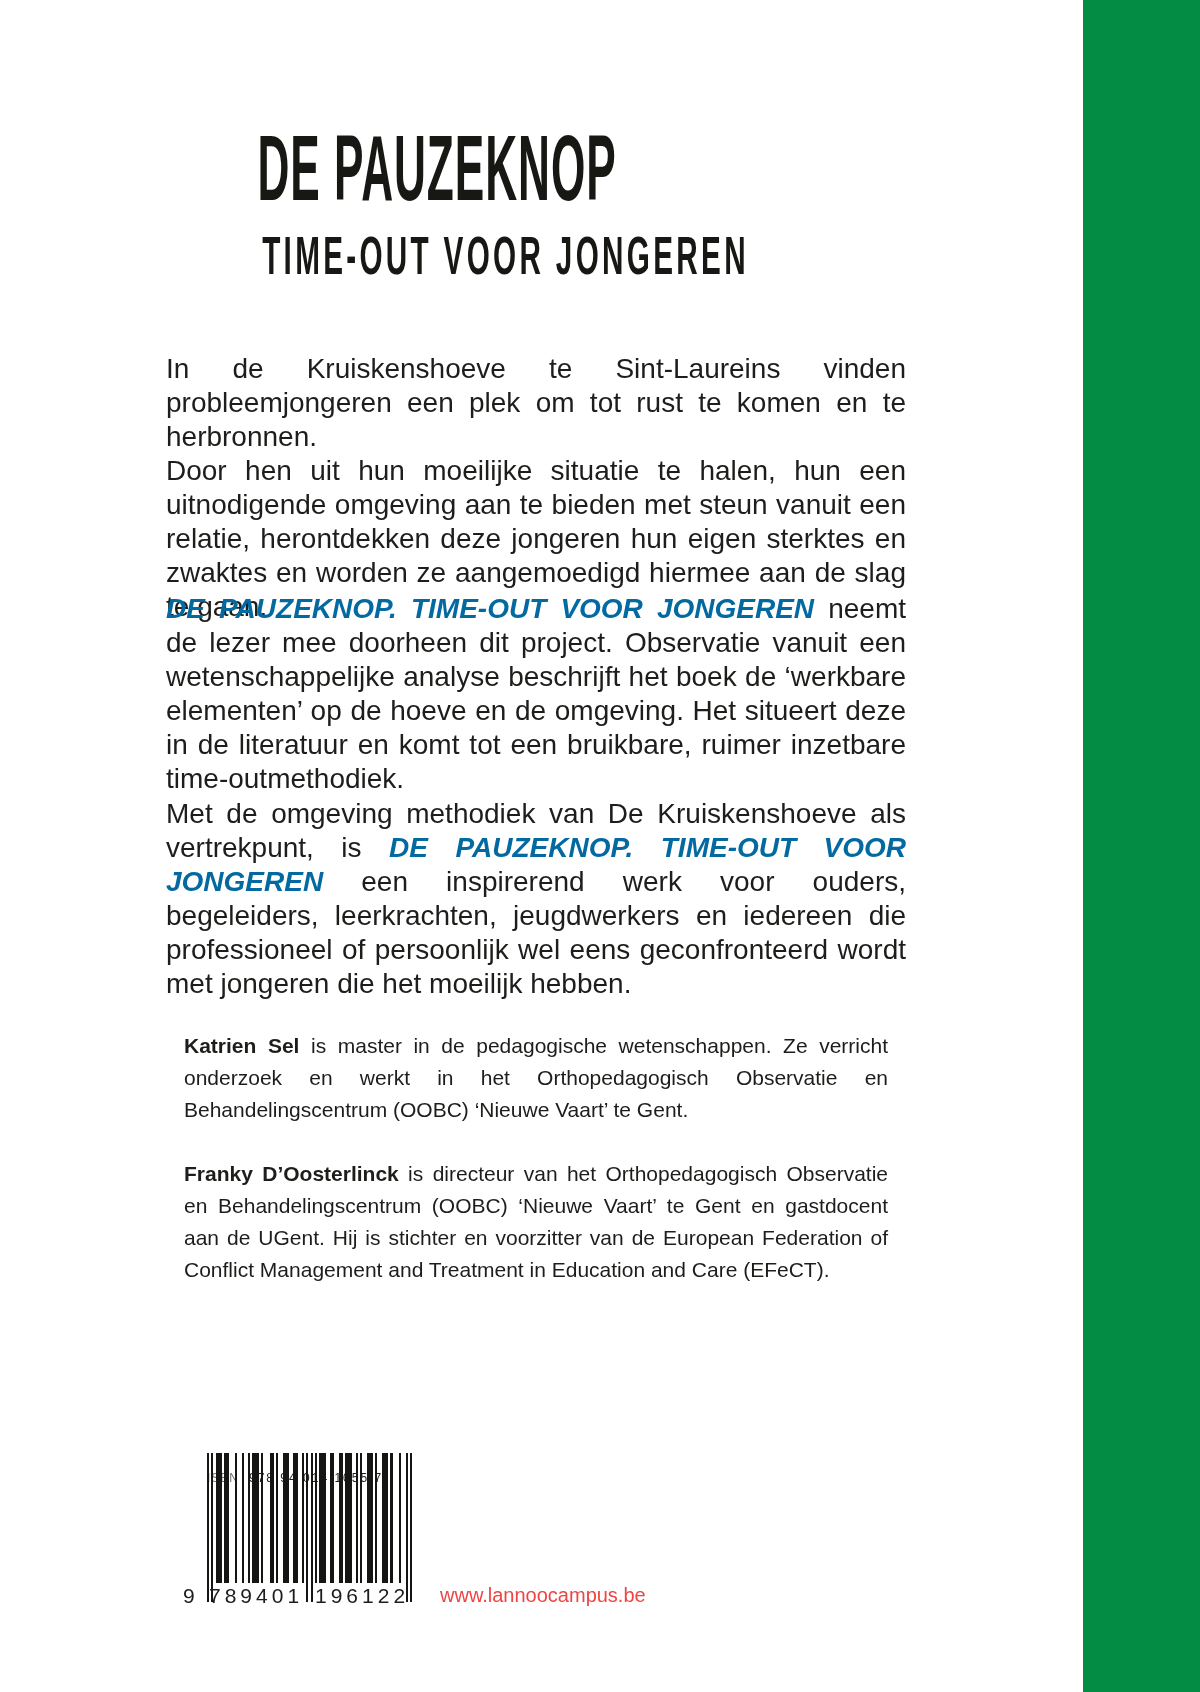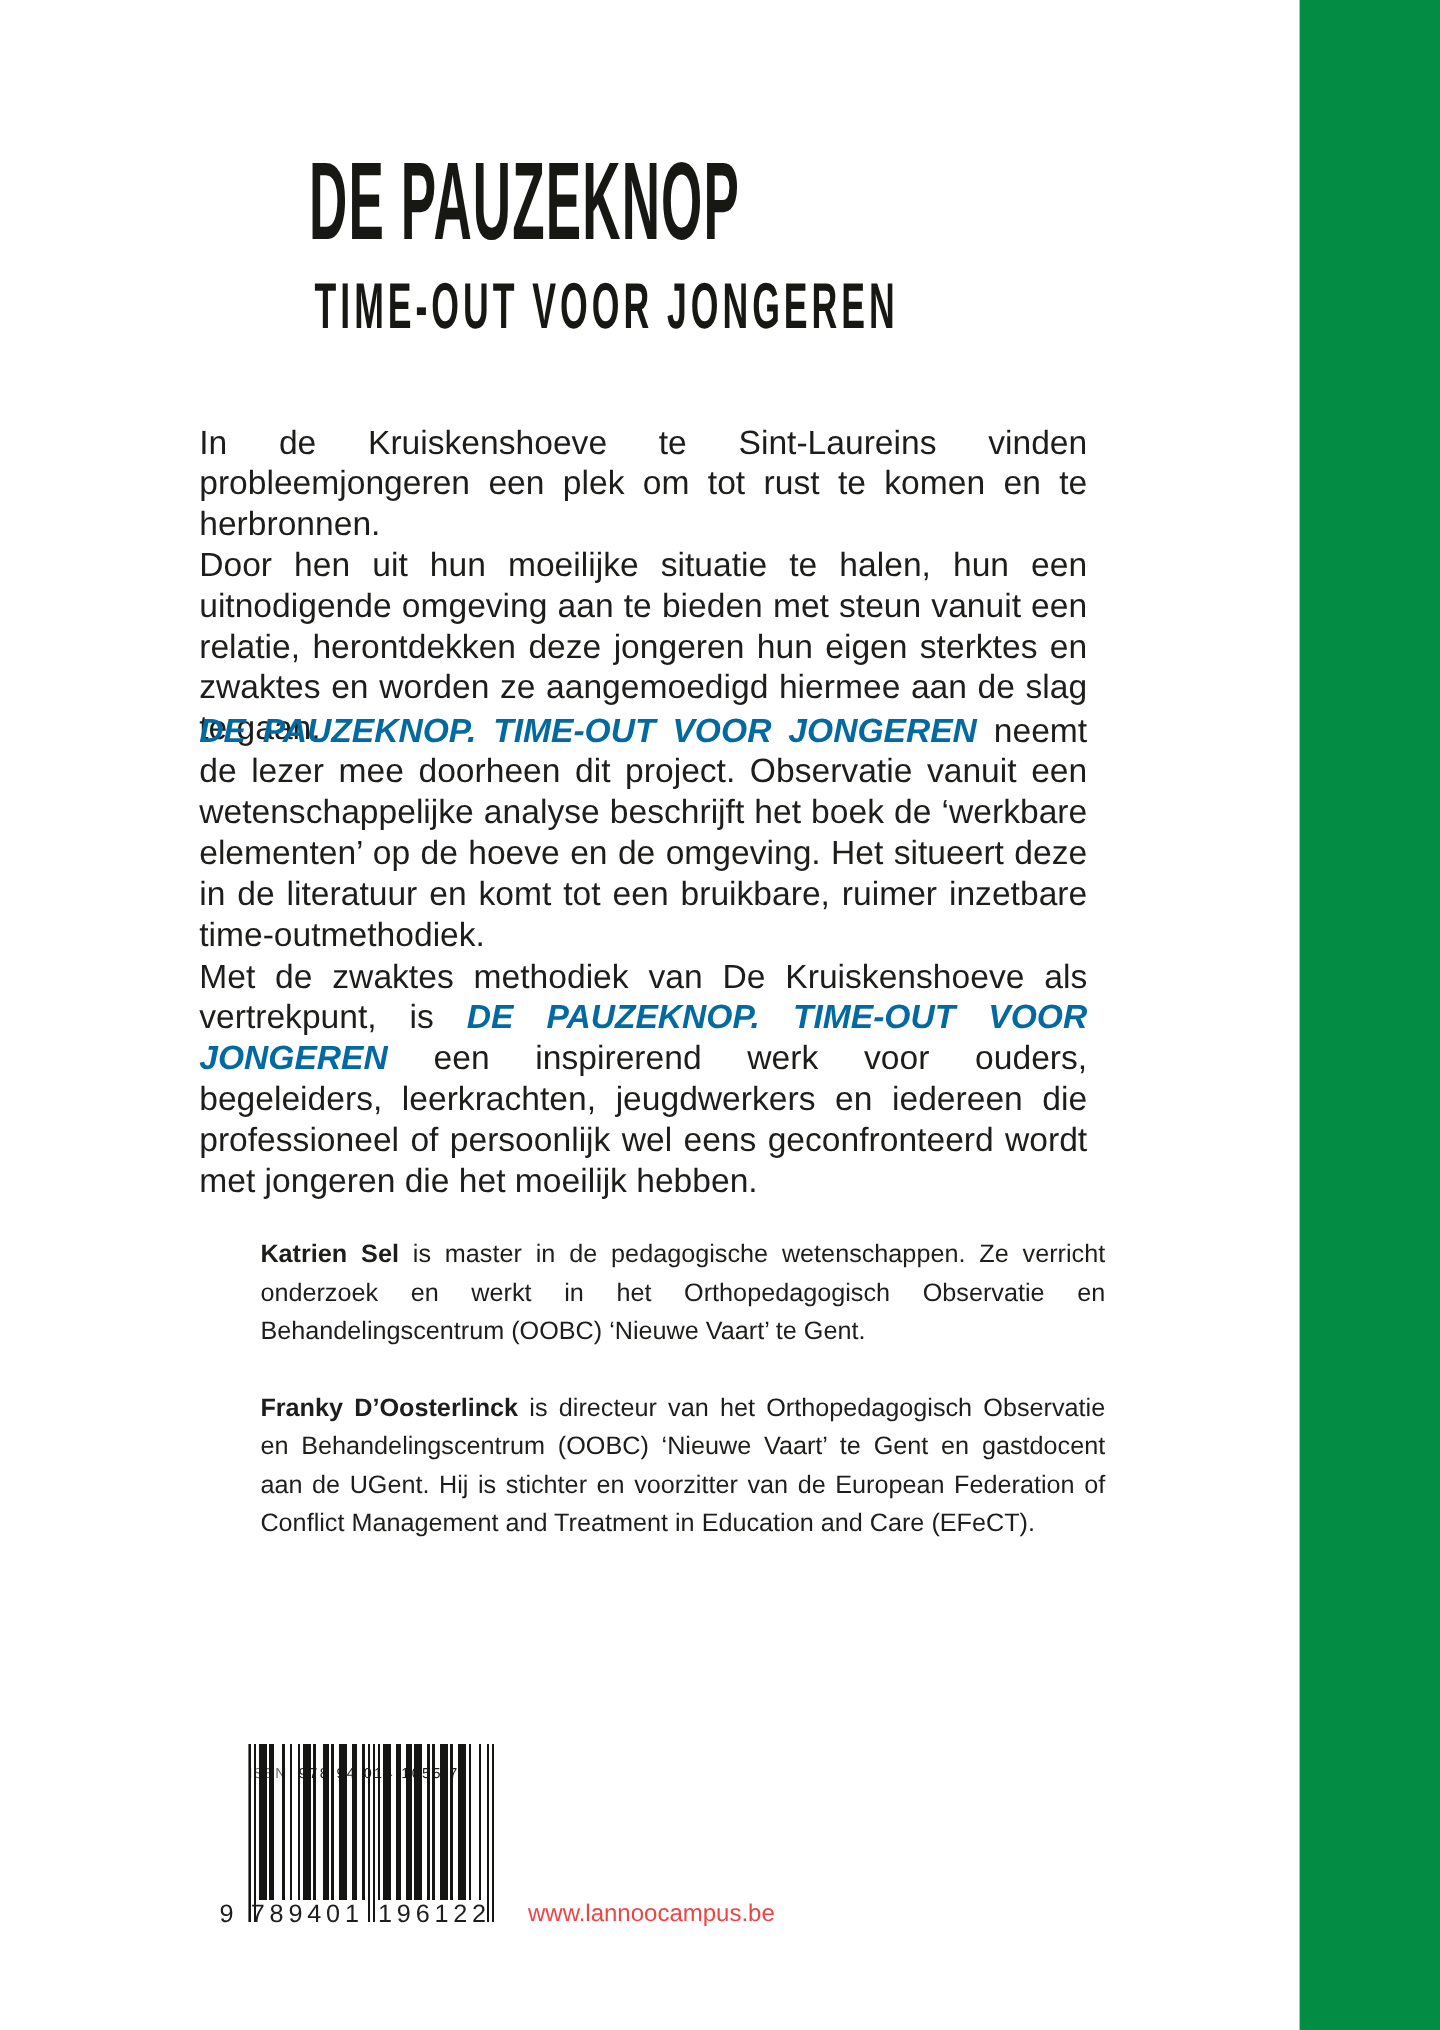--- a/index.html
+++ b/index.html
@@ -22,21 +22,21 @@
     letter-spacing:6px;color:#171714;transform:scaleX(0.55);transform-origin:50% 50%;
   }
 
   .copy{
     position:absolute;left:166px;width:740px;margin:0;
     font-size:28px;line-height:34px;text-align:justify;color:#1d1d1b;
   }
   .em-green{font-weight:700;font-style:italic;color:#0369a1;}
 
   .bio{
-    position:absolute;left:217px;width:704px;margin:0;
+    position:absolute;left:184px;width:704px;margin:0;
     font-size:21px;line-height:32px;text-align:justify;color:#1d1d1b;
   }
   .bio .bio-name{font-weight:700;}
 
   .isbn-line{position:absolute;left:207px;top:1424px;font-size:12px;line-height:20px;white-space:nowrap;margin-top:44px;}
   .isbn-label{color:#6f6f6f;letter-spacing:1px;margin-right:10px;}
   .isbn-number{color:#1d1d1b;letter-spacing:2px;}
 
   .barcode{position:absolute;left:207px;top:1453px;width:205px;height:149px;}
   .barcode svg{width:100%;height:100%;display:block;}
@@ -63,21 +63,21 @@
 <p class="copy" style="top:352px;">
   <span>In de Kruiskenshoeve te Sint-Laureins vinden probleemjongeren een plek om tot rust te komen en te herbronnen.</span><br>
   <span>Door hen uit hun moeilijke situatie te halen, hun een uitnodigende omgeving aan te bieden met steun vanuit een relatie, herontdekken deze jongeren hun eigen sterktes en zwaktes en worden ze aangemoedigd hiermee aan de slag te gaan.</span>
 </p>
 
 <p class="copy" style="top:592px;">
   <span class="em-green">DE PAUZEKNOP. TIME-OUT VOOR JONGEREN</span><span> neemt de lezer mee doorheen dit project. Observatie vanuit een wetenschappelijke analyse beschrijft het boek de ‘werkbare elementen’ op de hoeve en de omgeving. Het situeert deze in de literatuur en komt tot een bruikbare, ruimer inzetbare time-outmethodiek.</span>
 </p>
 
 <p class="copy" style="top:797px;">
-  <span>Met de zwaktes methodiek van De Kruiskenshoeve als vertrekpunt, is </span><span class="em-green">DE PAUZEKNOP. TIME-OUT VOOR JONGEREN</span><span> een inspirerend werk voor ouders, begeleiders, leerkrachten, jeugdwerkers en iedereen die professioneel of persoonlijk wel eens geconfronteerd wordt met jongeren die het moeilijk hebben.</span>
+  <span>Met de omgeving methodiek van De Kruiskenshoeve als vertrekpunt, is </span><span class="em-green">DE PAUZEKNOP. TIME-OUT VOOR JONGEREN</span><span> een inspirerend werk voor ouders, begeleiders, leerkrachten, jeugdwerkers en iedereen die professioneel of persoonlijk wel eens geconfronteerd wordt met jongeren die het moeilijk hebben.</span>
 </p>
 
 <p class="bio" style="top:1030px;">
   <span class="bio-name">Katrien Sel</span><span> is master in de pedagogische wetenschappen. Ze verricht onderzoek en werkt in het Orthopedagogisch Observatie en Behandelingscentrum (OOBC) ‘Nieuwe Vaart’ te Gent.</span>
 </p>
 
 <p class="bio" style="top:1158px;">
   <span class="bio-name">Franky D’Oosterlinck</span><span> is directeur van het Orthopedagogisch Observatie en Behandelingscentrum (OOBC) ‘Nieuwe Vaart’ te Gent en gastdocent aan de UGent. Hij is stichter en voorzitter van de European Federation of Conflict Management and Treatment in Education and Care (EFeCT).</span>
 </p>
 

